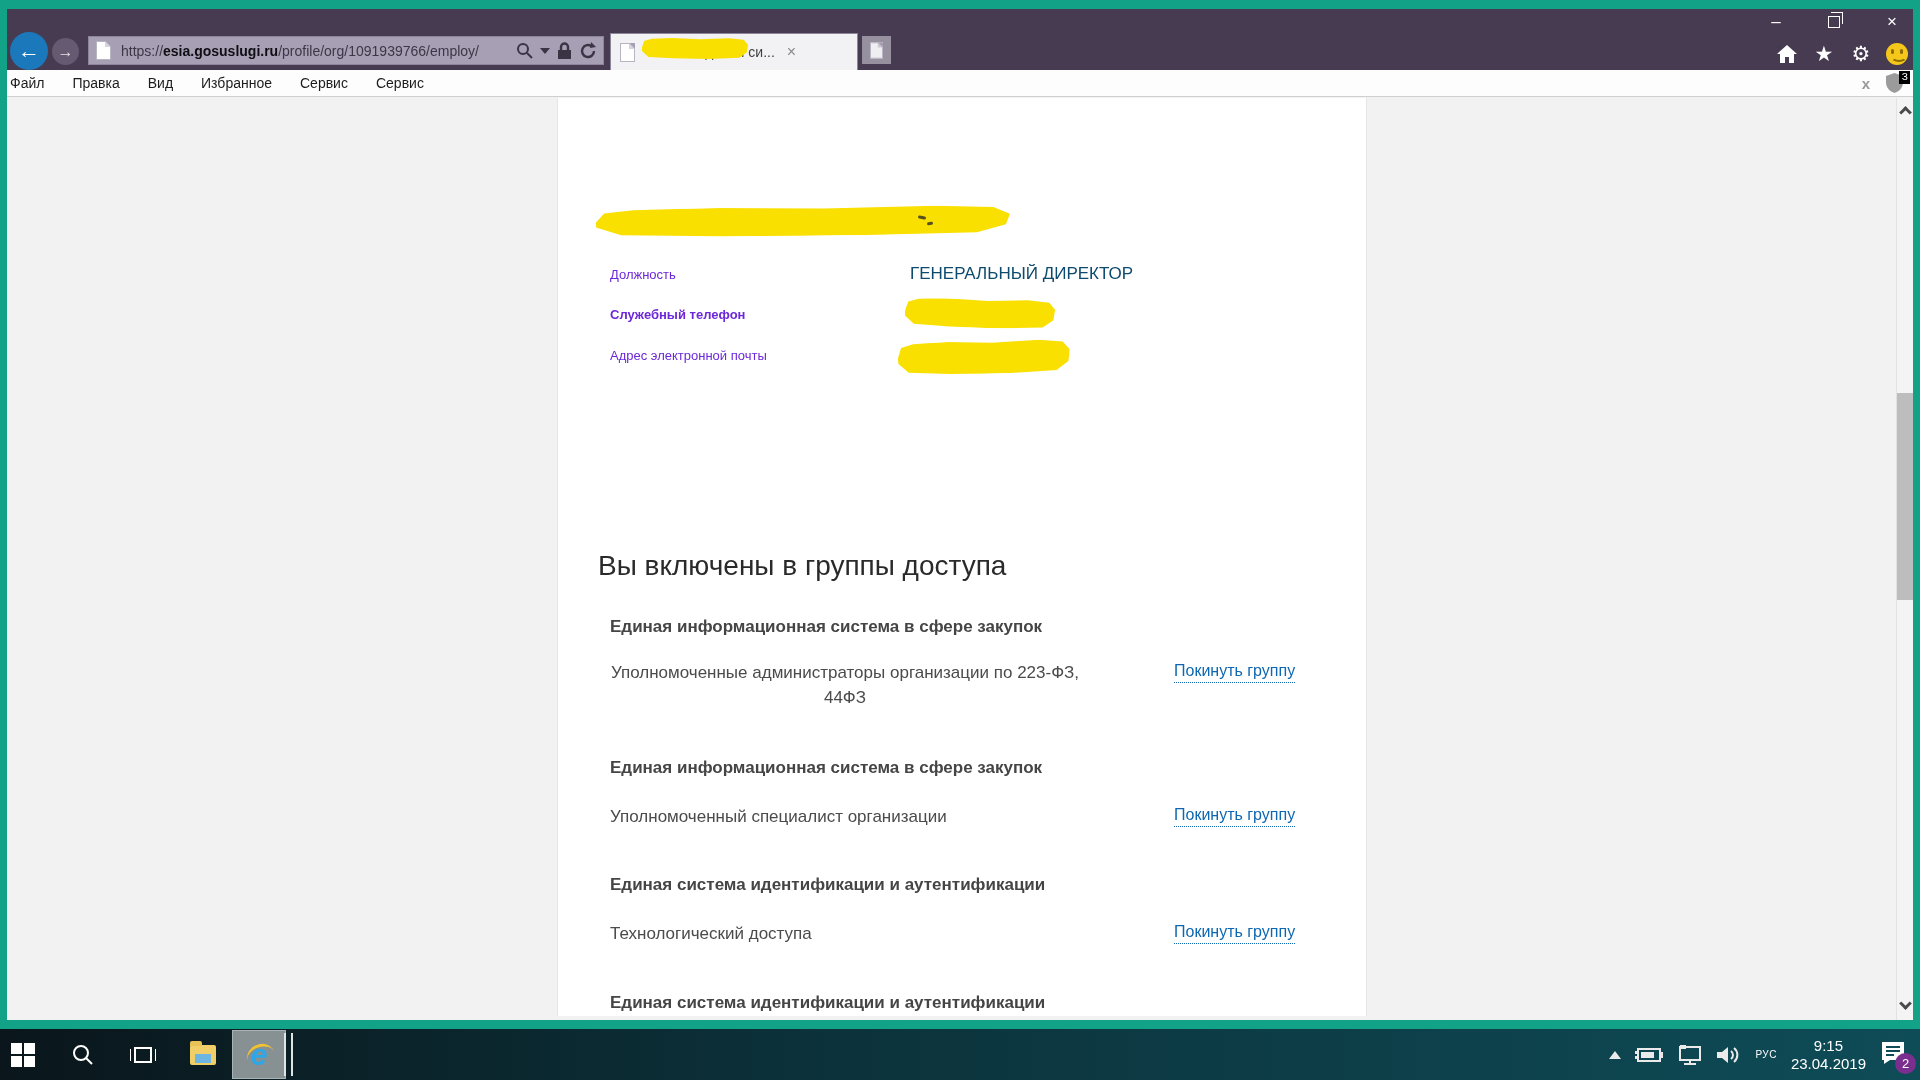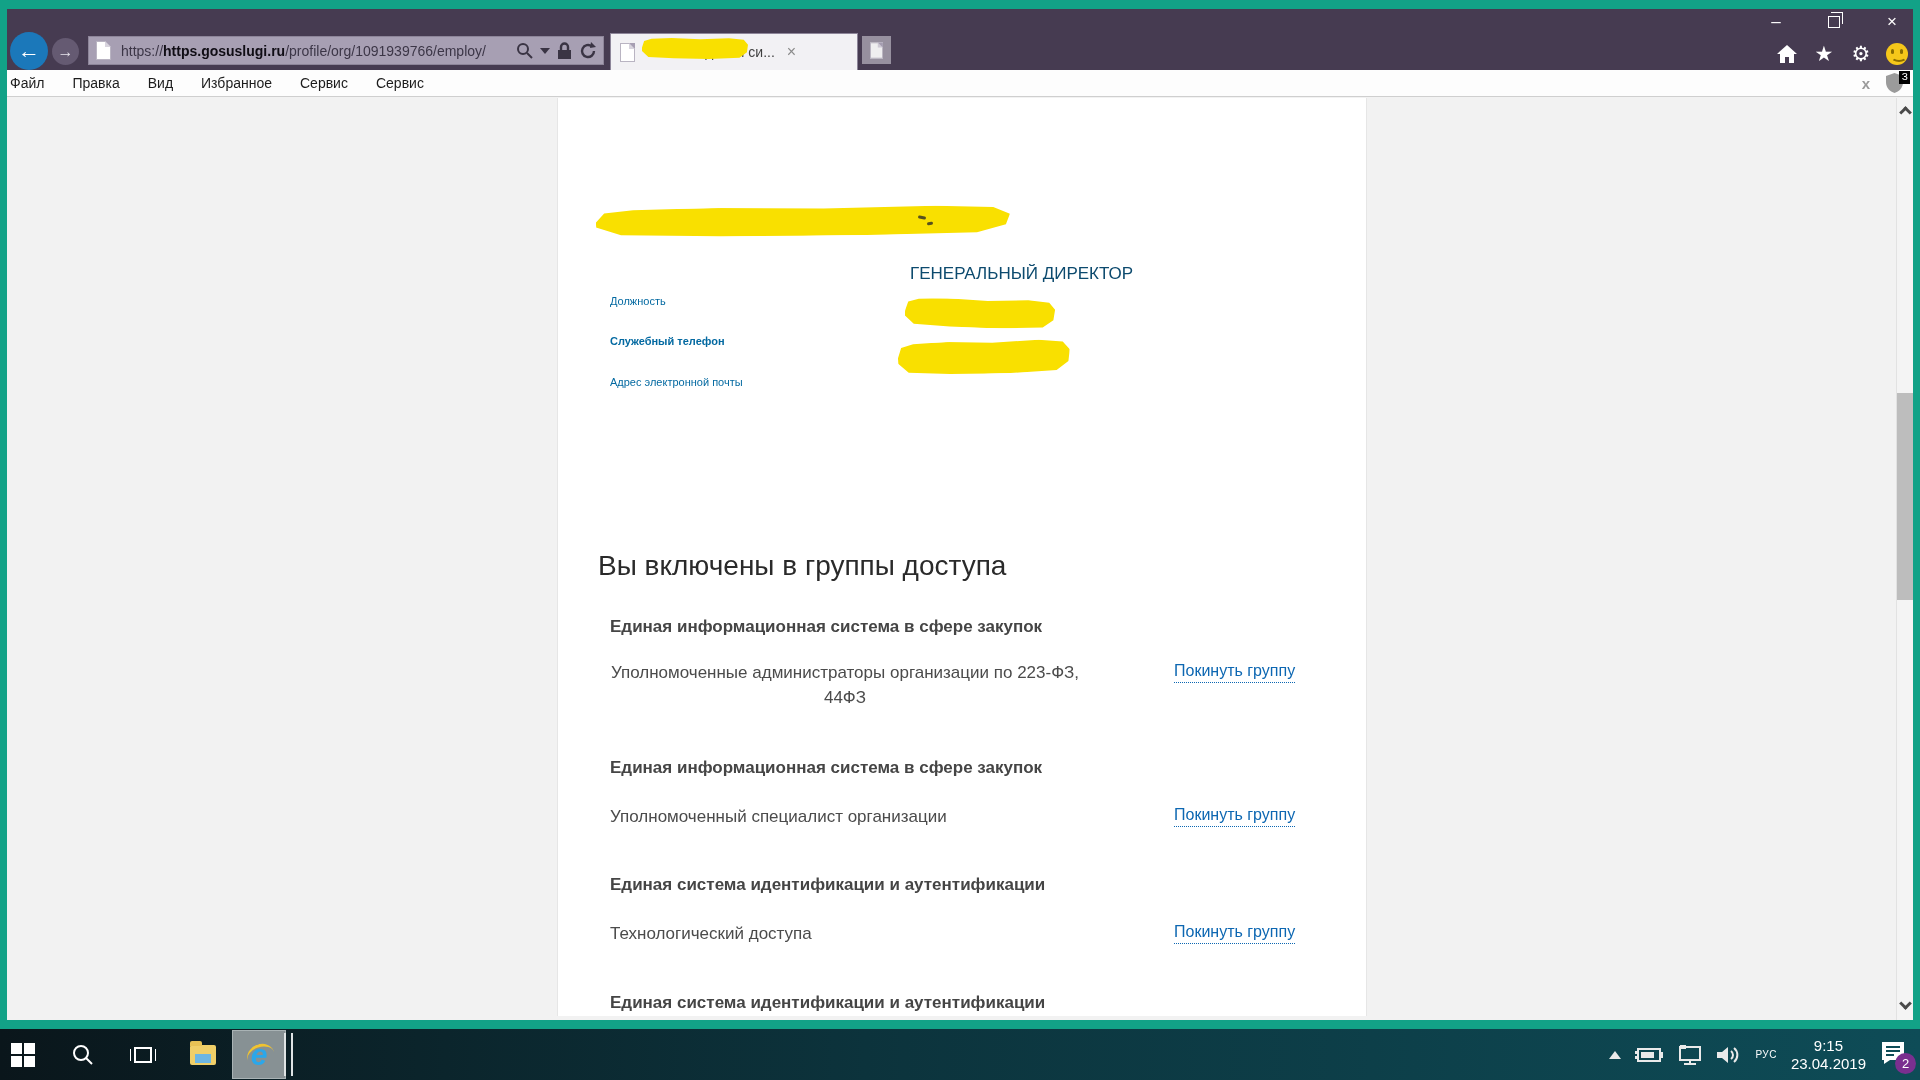--- a/index.html
+++ b/index.html
@@ -75,21 +75,21 @@
   
   .content { position:absolute; left:0; top:98px; width:1920px; height:922px; background:#f2f2f2; }
   .card { position:absolute; left:557px; top:0; width:810px; height:918px; background:#fff;
           border-left:1px solid #e6e6e6; border-right:1px solid #e6e6e6; }
 
   .redaction { background:#f9e000; position:absolute;
       clip-path:polygon(0% 45%,2% 14%,9% 4%,28% 0%,55% 6%,82% 1%,96% 8%,100% 32%,99% 68%,92% 94%,
                         63% 100%,30% 97%,6% 90%,0% 62%); }
   .speck { position:absolute; background:#57511f; border-radius:2px; }
 
-  .field-label { position:absolute; left:610px; font-size:11px; color:#0369a1;margin-top:28px; }
+  .field-label { position:absolute; left:610px; font-size:13px; color:#6d28d9; }
   .field-value { position:absolute; left:910px; font-size:17px; color:#0c4a6e; }
 
   .edit-btn { position:absolute; left:609px; top:312px; width:279px; height:60px; background:#0b66b1;
       border:none; border-radius:8px; color:#fff; font-size:19px; cursor:pointer;
       font-family:"Liberation Sans", sans-serif; }
 
   .groups-heading { position:absolute; left:598px; top:452px; font-size:28px; color:#2a2a2a; }
   .group-system { position:absolute; left:610px; font-size:17px; font-weight:bold; color:#454545; }
   .group-role { position:absolute; left:610px; width:470px; font-size:17px; color:#4b4b4b; line-height:25px; }
   .leave-link { position:absolute; left:1174px; font-size:16px; color:#0d67b2; text-decoration:none;
@@ -150,21 +150,21 @@
 
     <div class="back-btn">
       <span>←</span>
     </div>
     <div class="fwd-btn">
       <span>→</span>
     </div>
 
     <div class="addr-bar">
       <span class="doc-icon addr-doc"></span>
-      <span class="url-text"><span>https://</span><span class="url-domain">https.gosuslugi.ru</span><span>/profile/org/1091939766/employ/</span></span>
+      <span class="url-text"><span>https://</span><span class="url-domain">esia.gosuslugi.ru</span><span>/profile/org/1091939766/employ/</span></span>
       <span class="addr-icons">
         <svg width="17" height="17" viewBox="0 0 17 17">
           <circle cx="7" cy="7" r="5" fill="none" stroke="#3a3444" stroke-width="2"></circle>
           <line x1="11" y1="11" x2="16" y2="16" stroke="#3a3444" stroke-width="2"></line>
         </svg>
         <span class="caret-down"></span>
         <svg width="15" height="18" viewBox="0 0 15 18">
           <rect x="1" y="8" width="13" height="9" fill="#3a3444"></rect>
           <path d="M4 8 V5 a3.5 3.5 0 0 1 7 0 V8" fill="none" stroke="#3a3444" stroke-width="2.4"></path>
         </svg>

